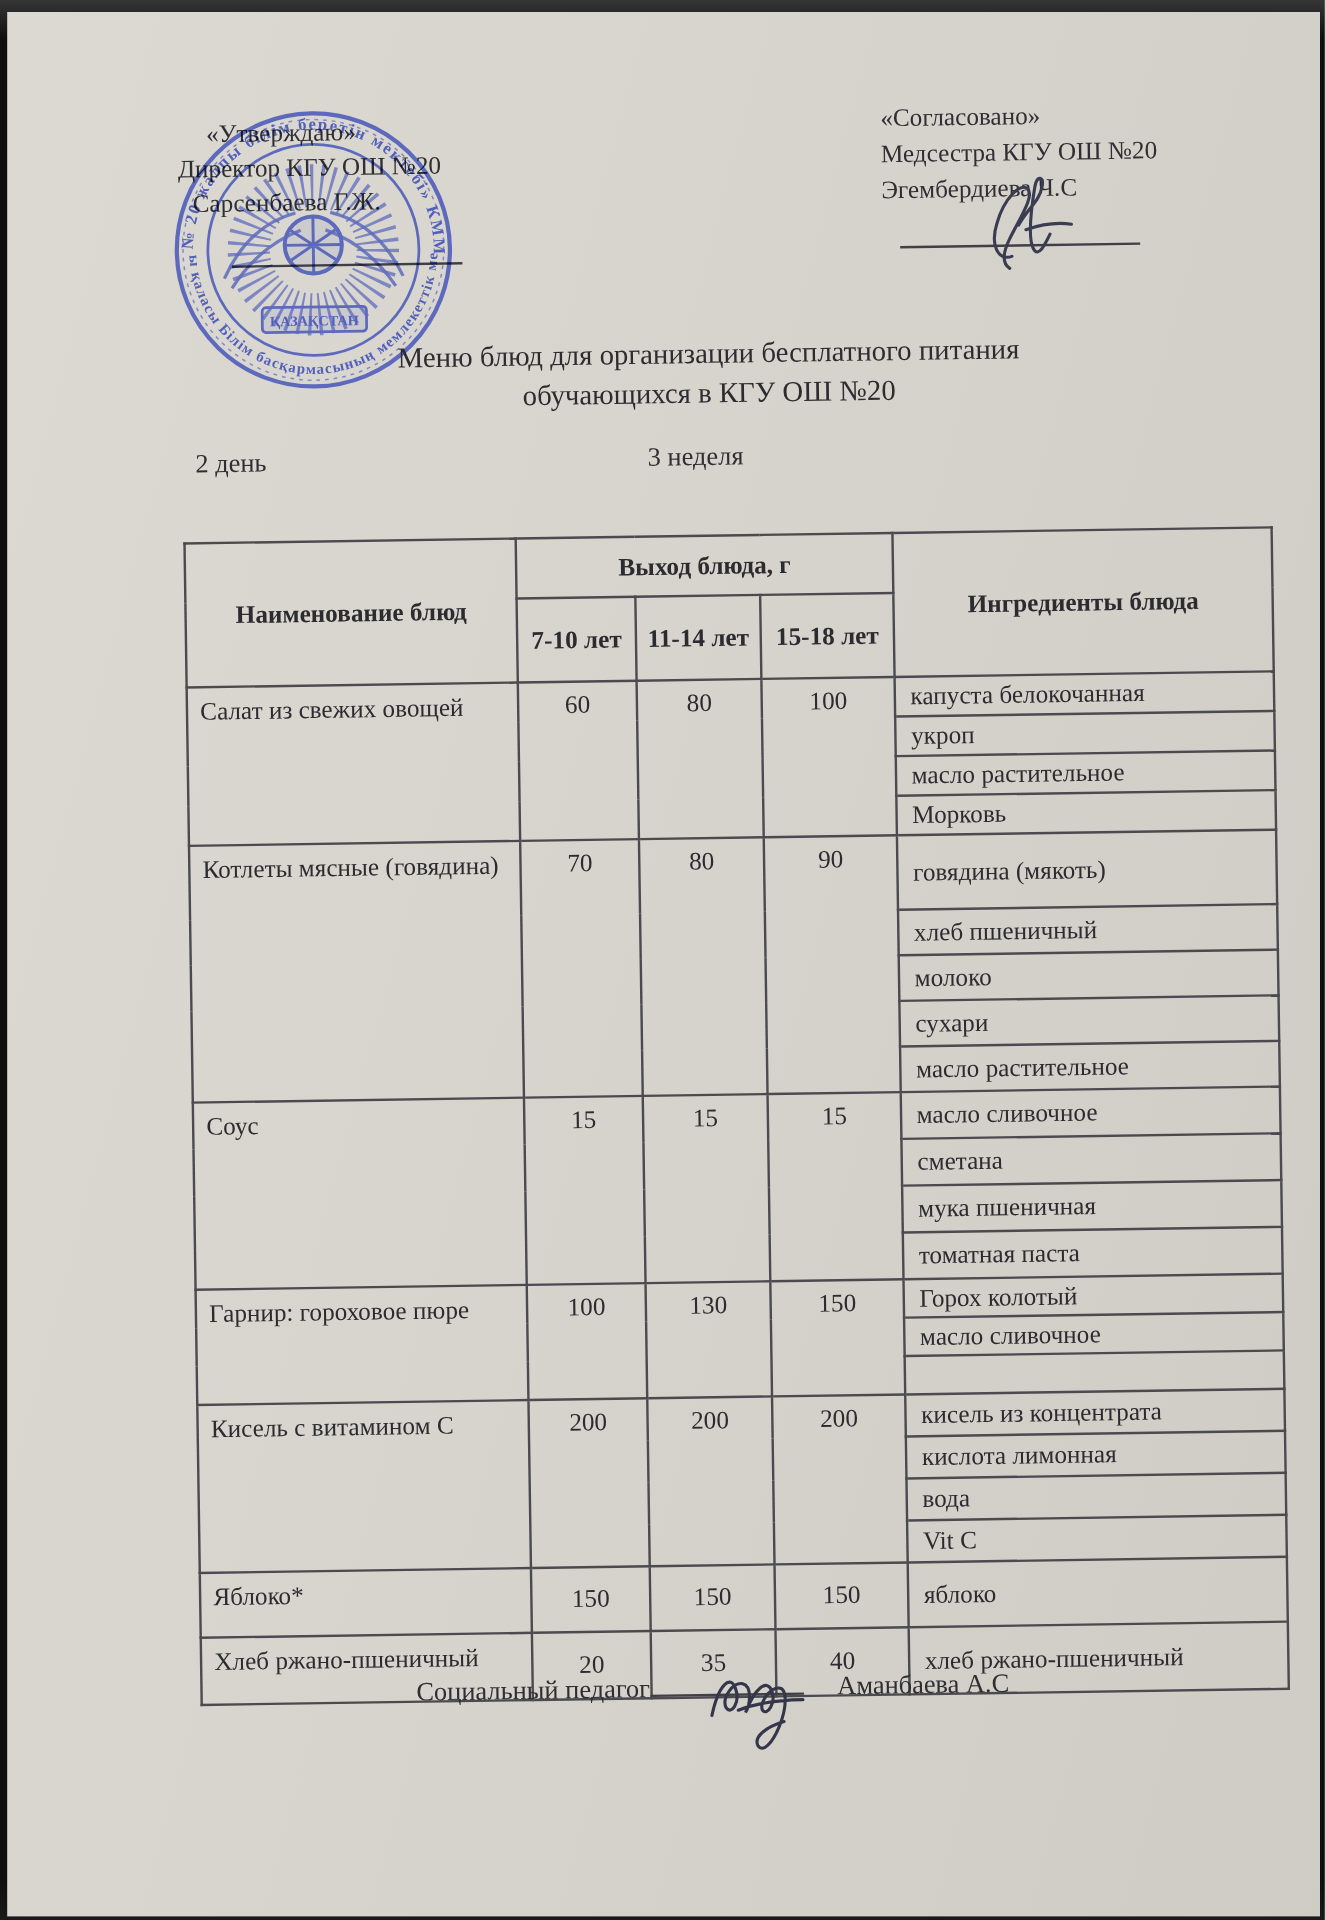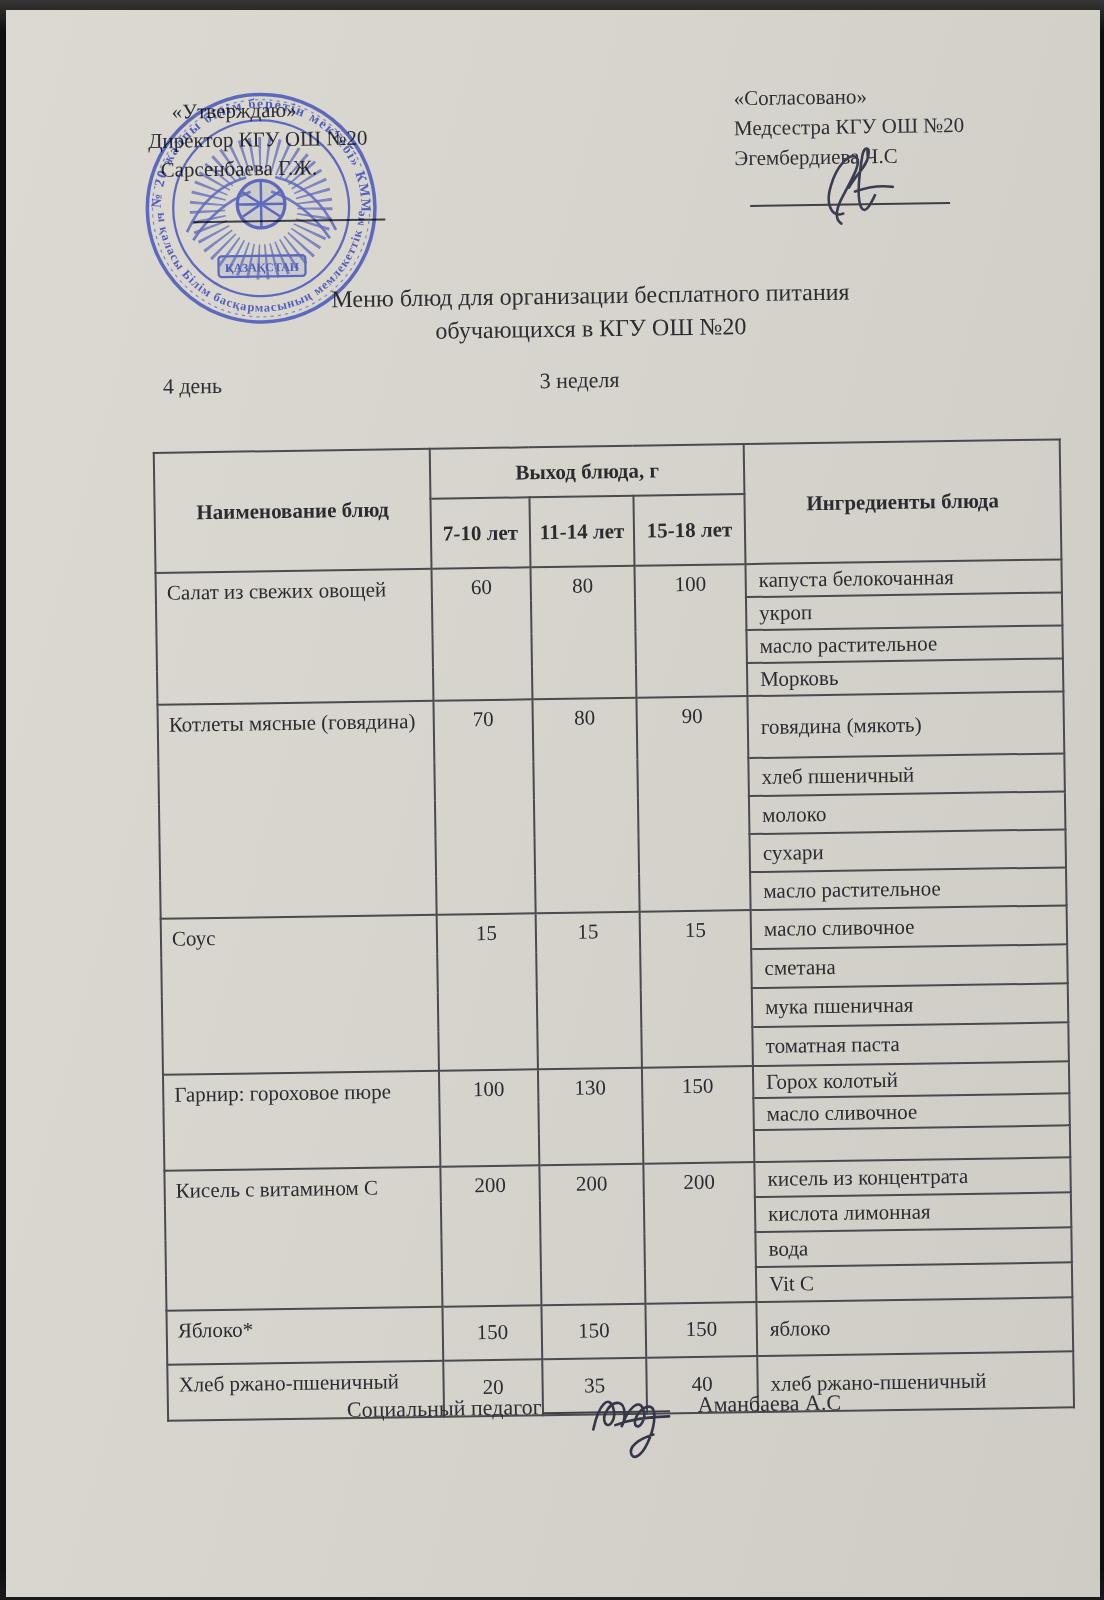--- a/index.html
+++ b/index.html
@@ -120,21 +120,21 @@
         <text x="116" y="177" font-size="11.5" font-weight="bold" text-anchor="middle" font-family="Liberation Serif, DejaVu Serif, serif">ҚАЗАҚСТАН</text>
       </g>
     </svg>
 
     <div class="title">
       <div>Меню блюд для организации бесплатного питания</div>
       <div>обучающихся в КГУ ОШ №20</div>
     </div>
 
     <div class="day-week">
-      <span class="day">4 день</span>
+      <span class="day">2 день</span>
       <span class="week">3 неделя</span>
     </div>
 
     <table class="menu">
       <colgroup>
         <col style="width:276px">
           <col style="width:99px">
           <col style="width:104px">
         <col style="width:111px">
           <col style="width:316px">

